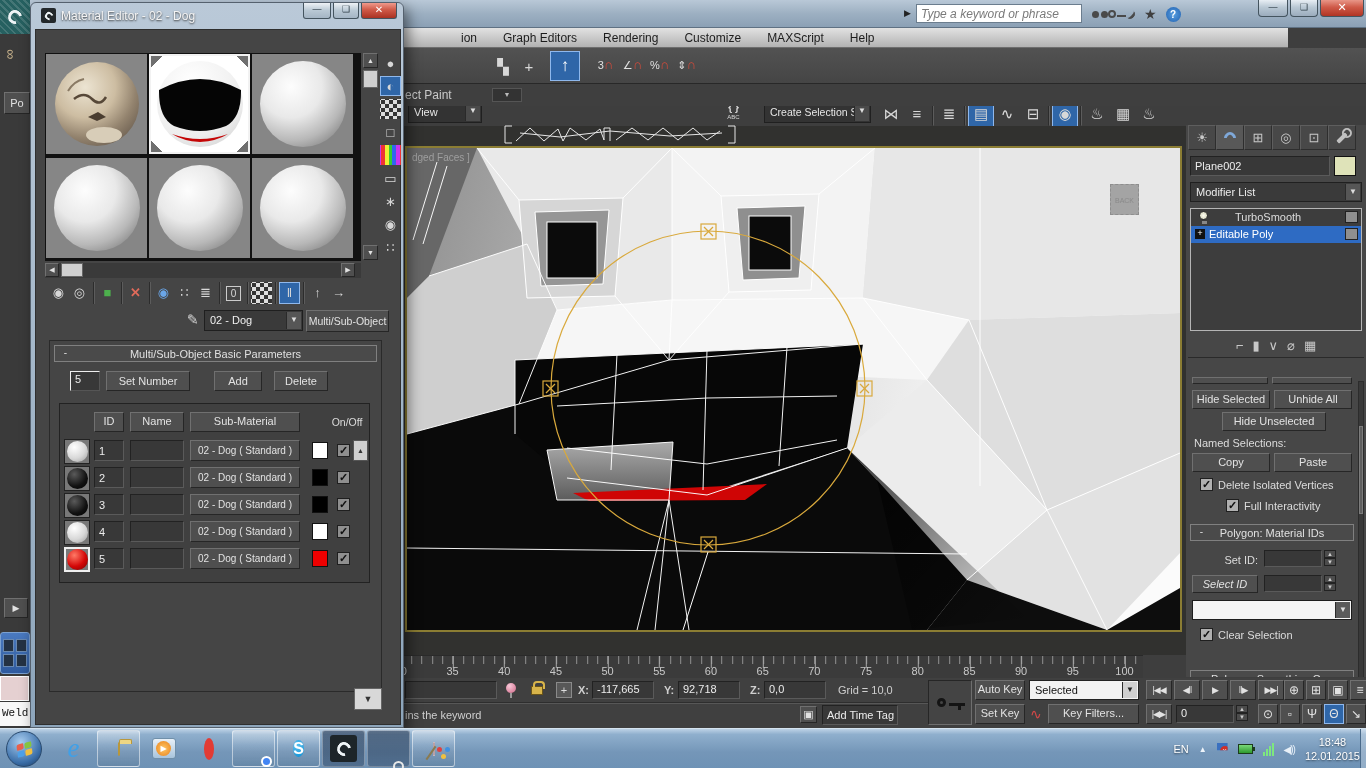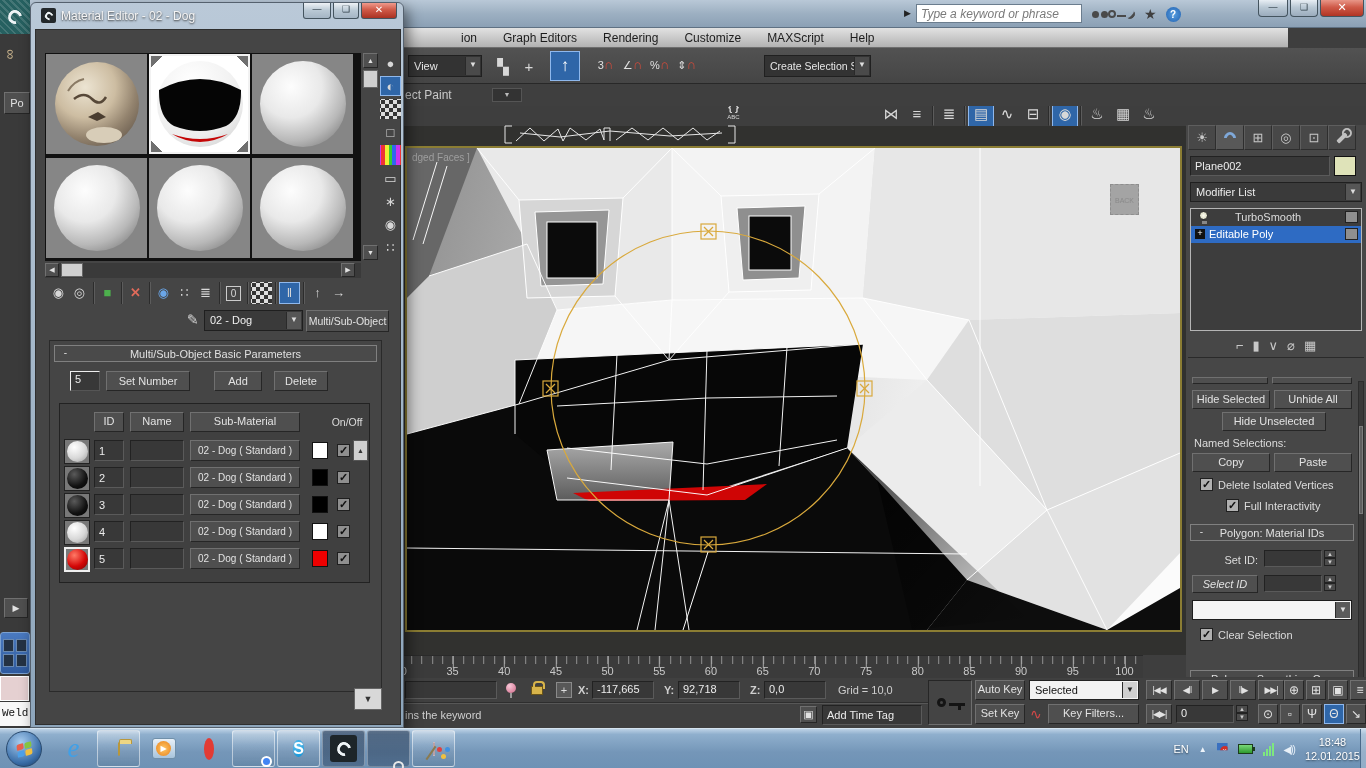--- a/index.html
+++ b/index.html
@@ -47,21 +47,21 @@
   .win-close{background:linear-gradient(#e89688,#cf5a48 45%,#b03424);color:#fff;}
 
   .menubar{position:absolute;left:12px;top:28px;width:1232px;height:20px;
     background:linear-gradient(#e2e2e2,#b2b2b2);border-bottom:1px solid #6e6e6e;margin-left:44px;}
   .menubar-items{position:absolute;left:405px;top:0;display:flex;gap:26px;height:20px;align-items:center;}
   .menubar-items span{color:#1c1c1c;font-size:12px;}
 
   .main-toolbar{position:absolute;left:0;top:48px;width:1366px;height:36px;
     background:linear-gradient(#525252,#454545);border-bottom:1px solid #282828;}
   .mt-dd{position:absolute;height:22px;background:#333;border:1px solid #202020;color:#e6e6e6;
-    font-size:11px;line-height:20px;padding-left:5px;}
+    font-size:11px;line-height:20px;padding-left:5px;margin-top:46px;}
   .mt-dd .caretbox{background:#4a4a4a;}
   .mt-icon{width:26px;height:26px;color:#d8d8d8;font-size:15px;line-height:24px;text-align:center;
     border:1px solid transparent;}
   .mt-sep{width:2px;height:24px;border-left:1px solid #2c2c2c;border-right:1px solid #5c5c5c;margin:0 2px;}
   .snap-item{width:27px;height:26px;text-align:center;line-height:24px;color:#e0e0e0;font-size:11px;}
   .snap-item .magnet{color:#d44a3a;font-weight:bold;font-size:13px;}
   .kbd-ovr{position:absolute;left:720px;top:54px;width:27px;height:26px;color:#d8d8d8;text-align:center;}
   .kbd-ovr b{display:block;font-size:10px;line-height:12px;}
   .kbd-ovr i{display:block;font-size:6px;line-height:6px;font-style:normal;letter-spacing:0;}
   .mt-right{position:absolute;left:878px;top:53px;display:flex;align-items:center;}
@@ -625,21 +625,21 @@
     <div class="xf-ic">+</div>
     <span class="xyz-lbl" style="left:578px;">X:</span>
     <div class="field xyz-field" style="left:592px;">-117,665</div>
     <span class="xyz-lbl" style="left:664px;">Y:</span>
     <div class="field xyz-field" style="left:678px;">92,718</div>
     <span class="xyz-lbl" style="left:750px;">Z:</span>
     <div class="field xyz-field" style="left:764px;">0,0</div>
     <span style="position:absolute;left:838px;top:6px;color:#cfcfcf;">Grid = 10,0</span>
     <span class="prompt">ins the keyword</span>
     <div class="btn3d" style="position:absolute;left:800px;top:28px;width:17px;height:17px;line-height:15px;">▣</div>
-    <div class="field" style="position:absolute;left:822px;top:27px;width:100px;height:20px;line-height:17px;">Add Time Tag</div>
+    <div class="field" style="position:absolute;left:822px;top:27px;width:76px;height:20px;line-height:17px;">Add Time Tag</div>
 
     <div class="key-btn">
         <i class="key-glyph"></i>
       </div>
     <div class="btn3d" style="position:absolute;left:975px;top:2px;width:50px;height:20px;">Auto Key</div>
     <div class="btn3d" style="position:absolute;left:975px;top:26px;width:50px;height:20px;">Set Key</div>
     <div style="position:absolute;left:1029px;top:2px;width:110px;height:20px;background:#f2f2f2;border:1px solid #222;color:#111;line-height:18px;padding-left:5px;">
       <span>Selected</span><span class="caretbox" style="background:#d0d0d0;color:#222;">▼</span>
     </div>
     <span style="position:absolute;left:1030px;top:28px;color:#d04848;font-size:14px;">∿</span>

